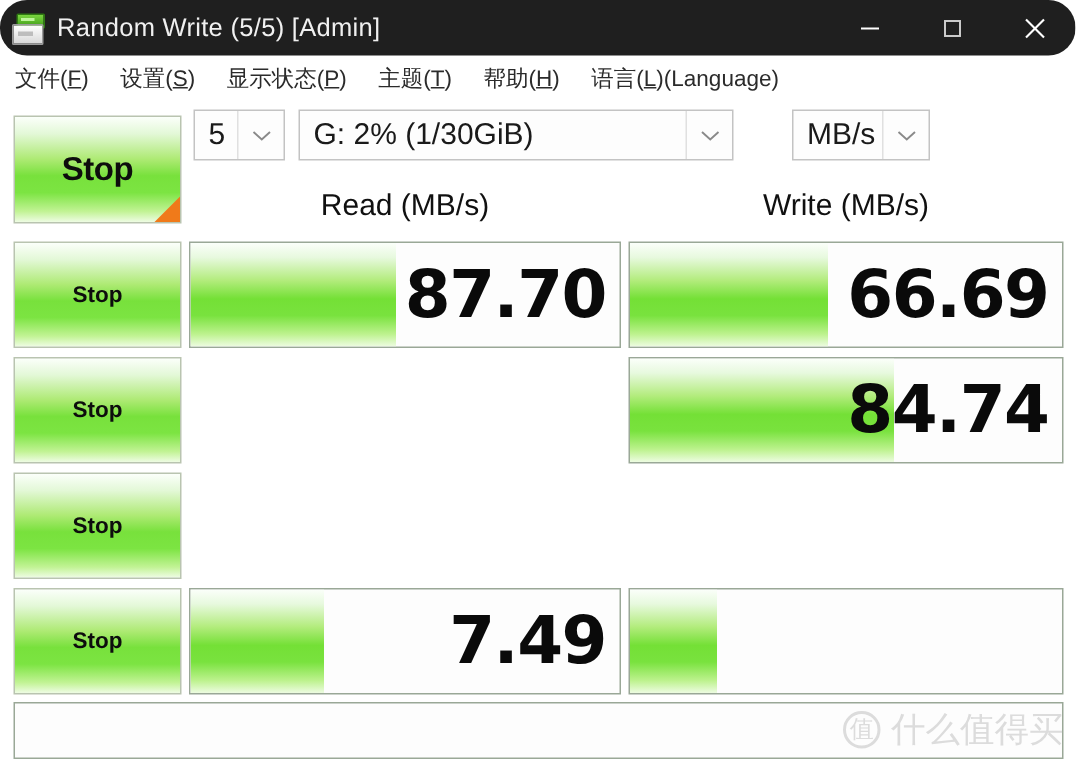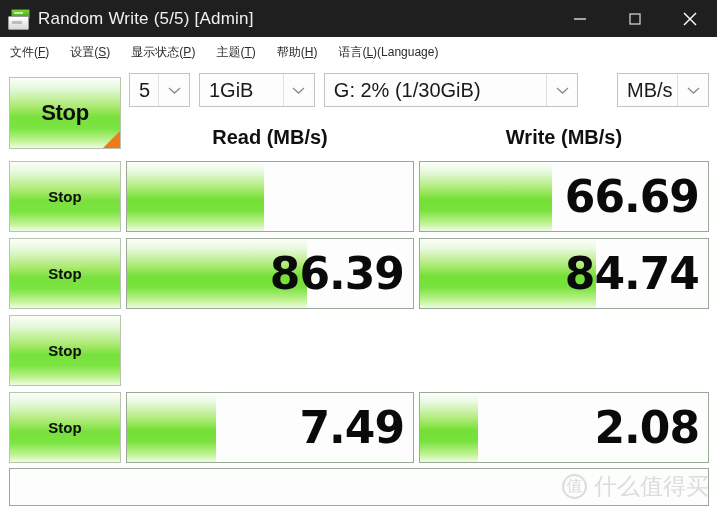--- a/index.html
+++ b/index.html
@@ -15,20 +15,21 @@
     position: relative;
   }
 
   
   .titlebar {
     height: 37px;
     background: #1f1f1f;
     display: flex;
     align-items: center;
     position: relative;
+    border-radius: 18px;
   }
   .app-icon {
     width: 22px;
     height: 22px;
     margin-left: 7px;
     margin-right: 9px;
     position: relative;
     flex: 0 0 auto;
   }
   .app-icon .drive-body {
@@ -86,21 +87,21 @@
   
   .menubar {
     height: 31px;
     background: #ffffff;
     display: flex;
     align-items: center;
     padding-left: 10px;
     border-bottom: 1px solid #ffffff;
   }
   .menu-item {
-    font-size: 12px;
+    font-size: 15px;
     color: #2b2b2b;
     margin-right: 21px;
     white-space: nowrap;
   }
   .menu-item .mn { text-decoration: underline; }
 
   
   .toolbar {
     display: flex;
     align-items: flex-start;
@@ -177,21 +178,21 @@
     border-style: solid;
     border-width: 0 0 17px 17px;
     border-color: transparent transparent #f07a1a transparent;
   }
 
   
   .col-head {
     position: absolute;
     top: 58px;
     font-size: 20px;
-    font-weight: bold;
+    font-weight: normal;
     color: #101010;
     text-align: center;
   }
   .col-head.read  { left: 126px; width: 288px; }
   .col-head.write { left: 419px; width: 290px; }
 
   
   .row {
     position: absolute;
     left: 0;
@@ -332,28 +333,20 @@
 
   <div class="combo combo-count">
     <div class="val">5</div>
     <div class="arrow">
       <svg width="13" height="9" viewBox="0 0 13 9" aria-hidden="true">
           <polyline points="1,2 6.5,7 12,2" fill="none" stroke="#8a8a8a" stroke-width="1.3"></polyline>
         </svg>
     </div>
   </div>
 
-  <div class="combo combo-size">
-    <div class="val">1GiB</div>
-    <div class="arrow">
-      <svg width="13" height="9" viewBox="0 0 13 9" aria-hidden="true">
-          <polyline points="1,2 6.5,7 12,2" fill="none" stroke="#8a8a8a" stroke-width="1.3"></polyline>
-        </svg>
-    </div>
-  </div>
 
   <div class="combo combo-drive">
     <div class="val">G: 2% (1/30GiB)</div>
     <div class="arrow">
       <svg width="13" height="9" viewBox="0 0 13 9" aria-hidden="true">
           <polyline points="1,2 6.5,7 12,2" fill="none" stroke="#8a8a8a" stroke-width="1.3"></polyline>
         </svg>
     </div>
   </div>
 
@@ -376,35 +369,32 @@
 
   <div class="col-head read">Read (MB/s)</div>
   <div class="col-head write">Write (MB/s)</div>
 
   <div class="row row-0">
     <div class="btn-row">
       <span class="lbl">Stop</span>
     </div>
     <div class="cell read">
       <div class="bar" style="width: 48%;"></div>
+      <div class="num">87.70</div>
     </div>
     <div class="cell write">
       <div class="bar" style="width: 46%;"></div>
       <div class="num">66.69</div>
     </div>
   </div>
 
   <div class="row row-1">
     <div class="btn-row">
       <span class="lbl">Stop</span>
     </div>
-    <div class="cell read">
-      <div class="bar" style="width: 63%;"></div>
-      <div class="num">86.39</div>
-    </div>
     <div class="cell write">
       <div class="bar" style="width: 61%;"></div>
       <div class="num">84.74</div>
     </div>
   </div>
 
   <div class="row row-2">
     <div class="btn-row">
       <span class="lbl">Stop</span>
     </div>
@@ -413,21 +403,20 @@
   <div class="row row-3">
     <div class="btn-row">
       <span class="lbl">Stop</span>
     </div>
     <div class="cell read">
       <div class="bar" style="width: 31%;"></div>
       <div class="num">7.49</div>
     </div>
     <div class="cell write">
       <div class="bar" style="width: 20%;"></div>
-      <div class="num">2.08</div>
     </div>
   </div>
 
   <div class="statusbar"></div>
 </div>
 
 <div class="watermark">
   <span class="wm-badge">值</span>
   <span>什么值得买</span>
 </div>

